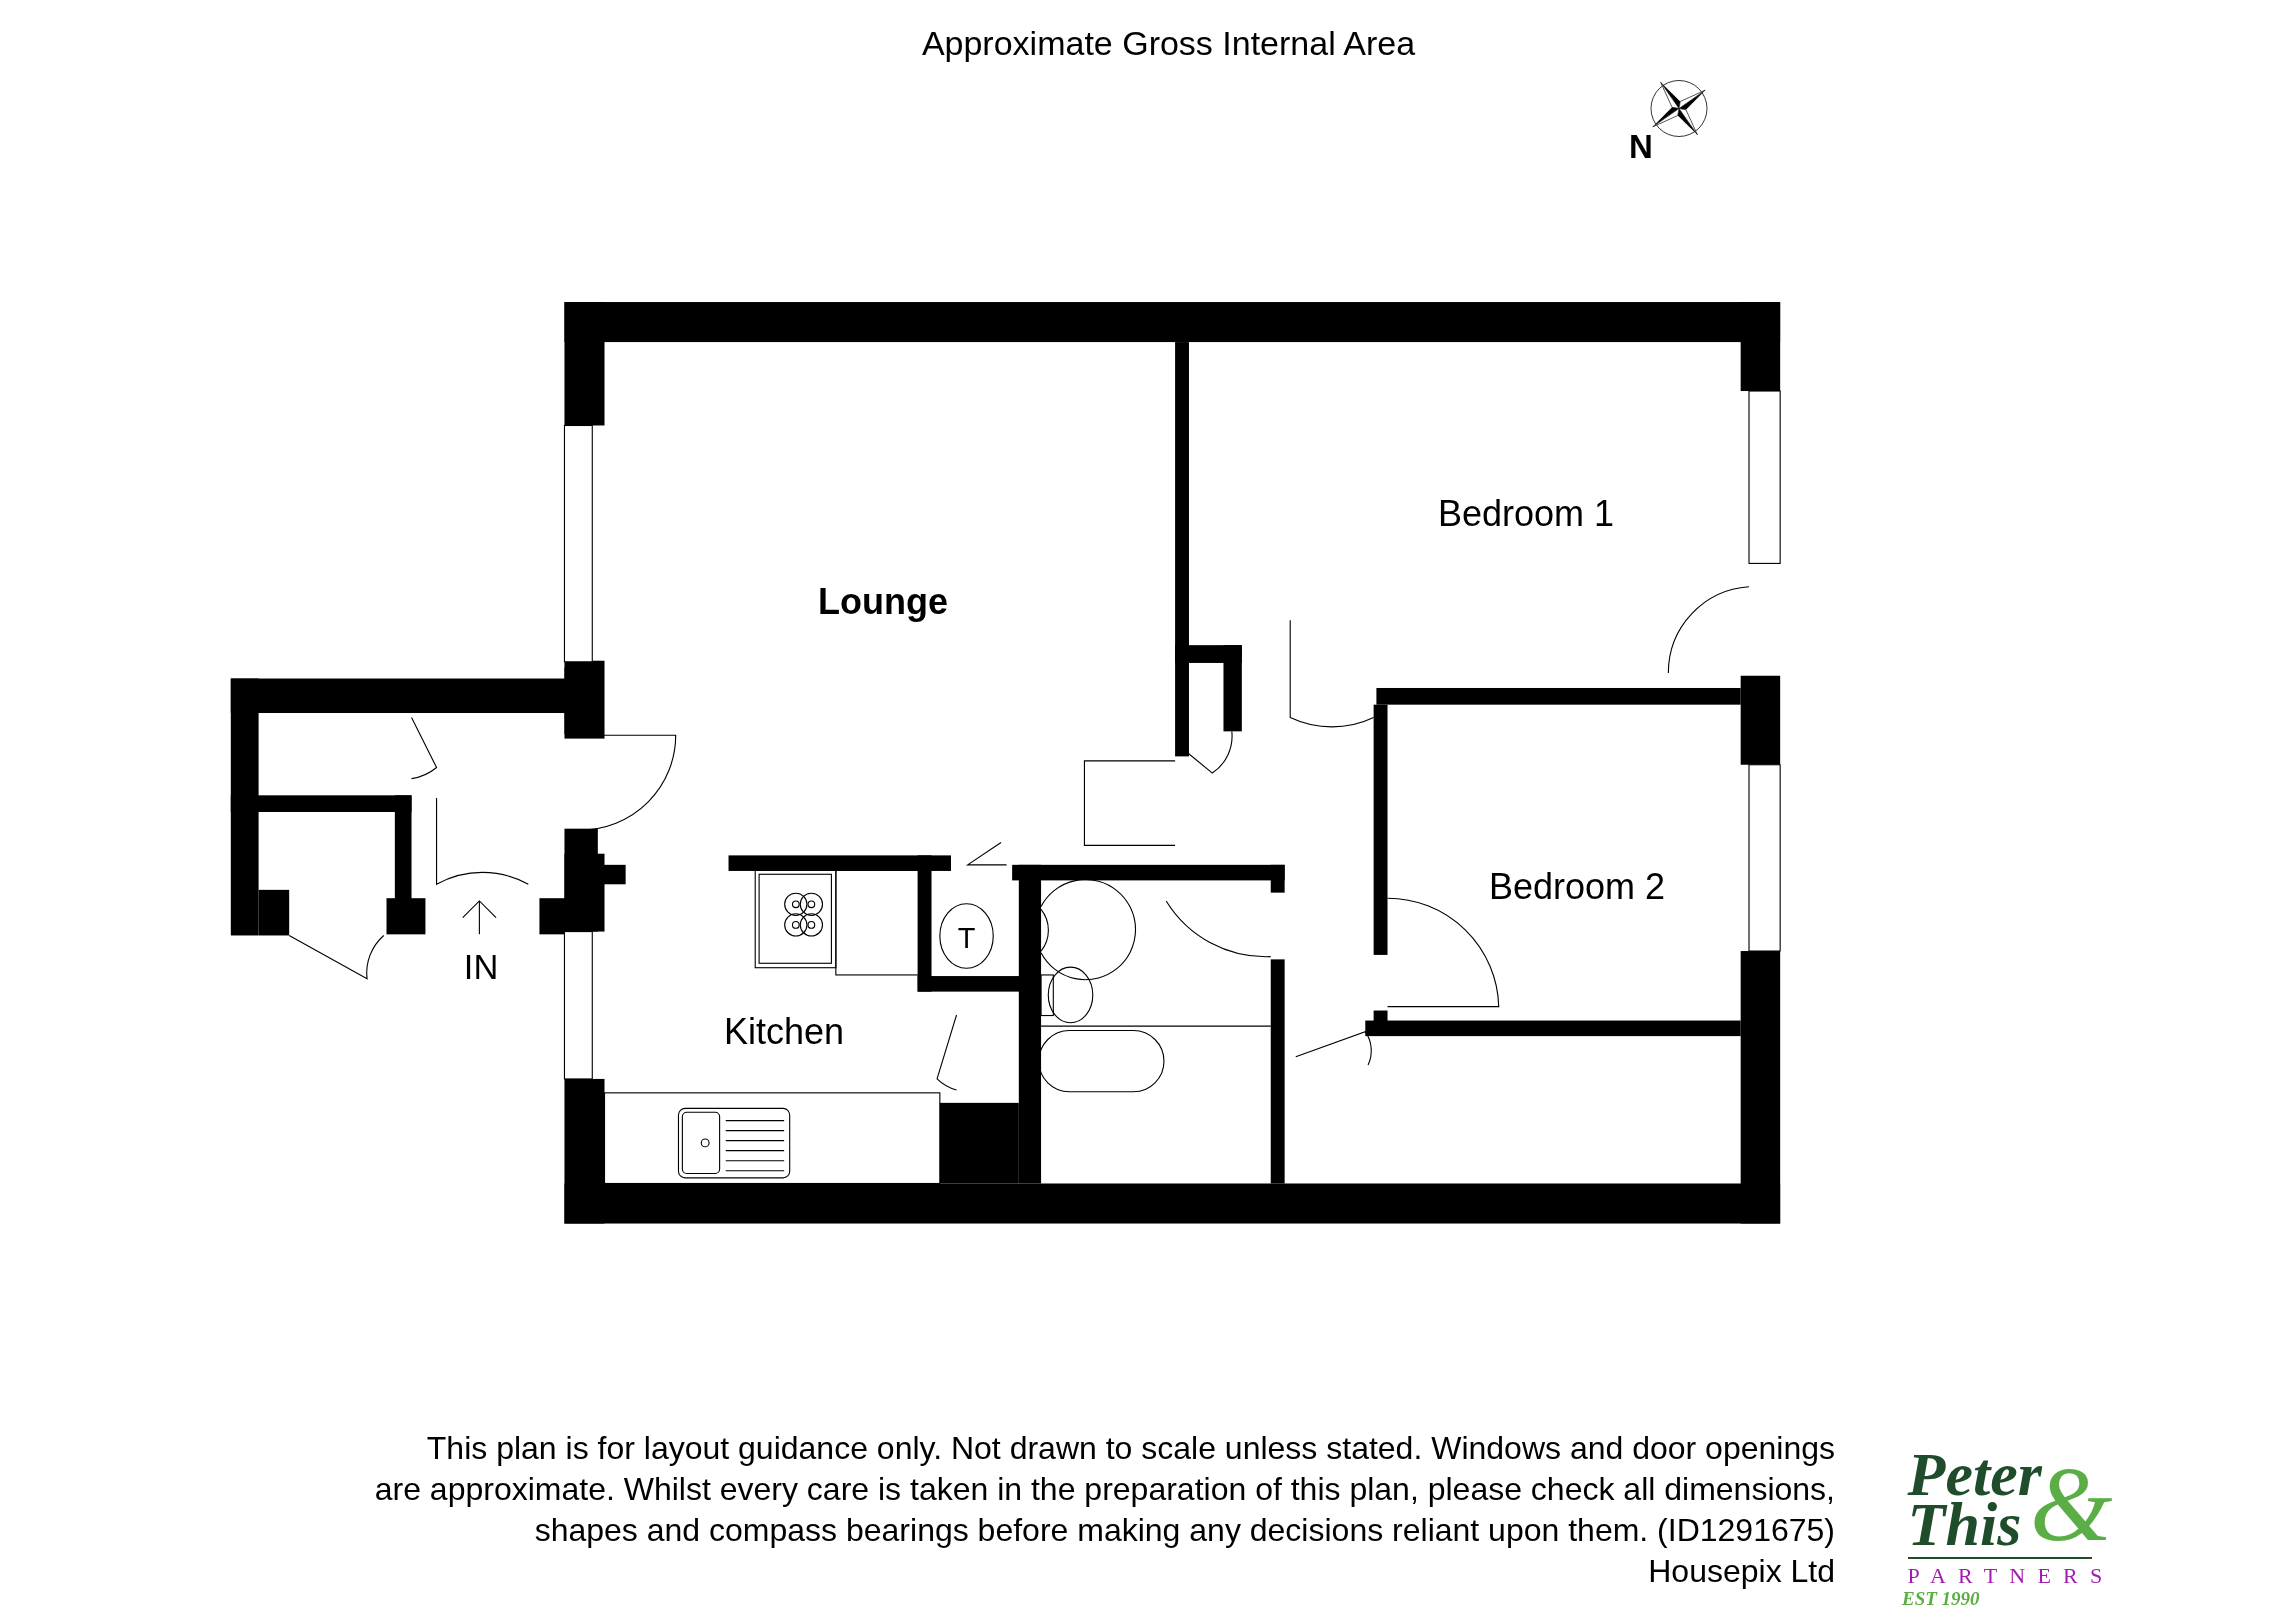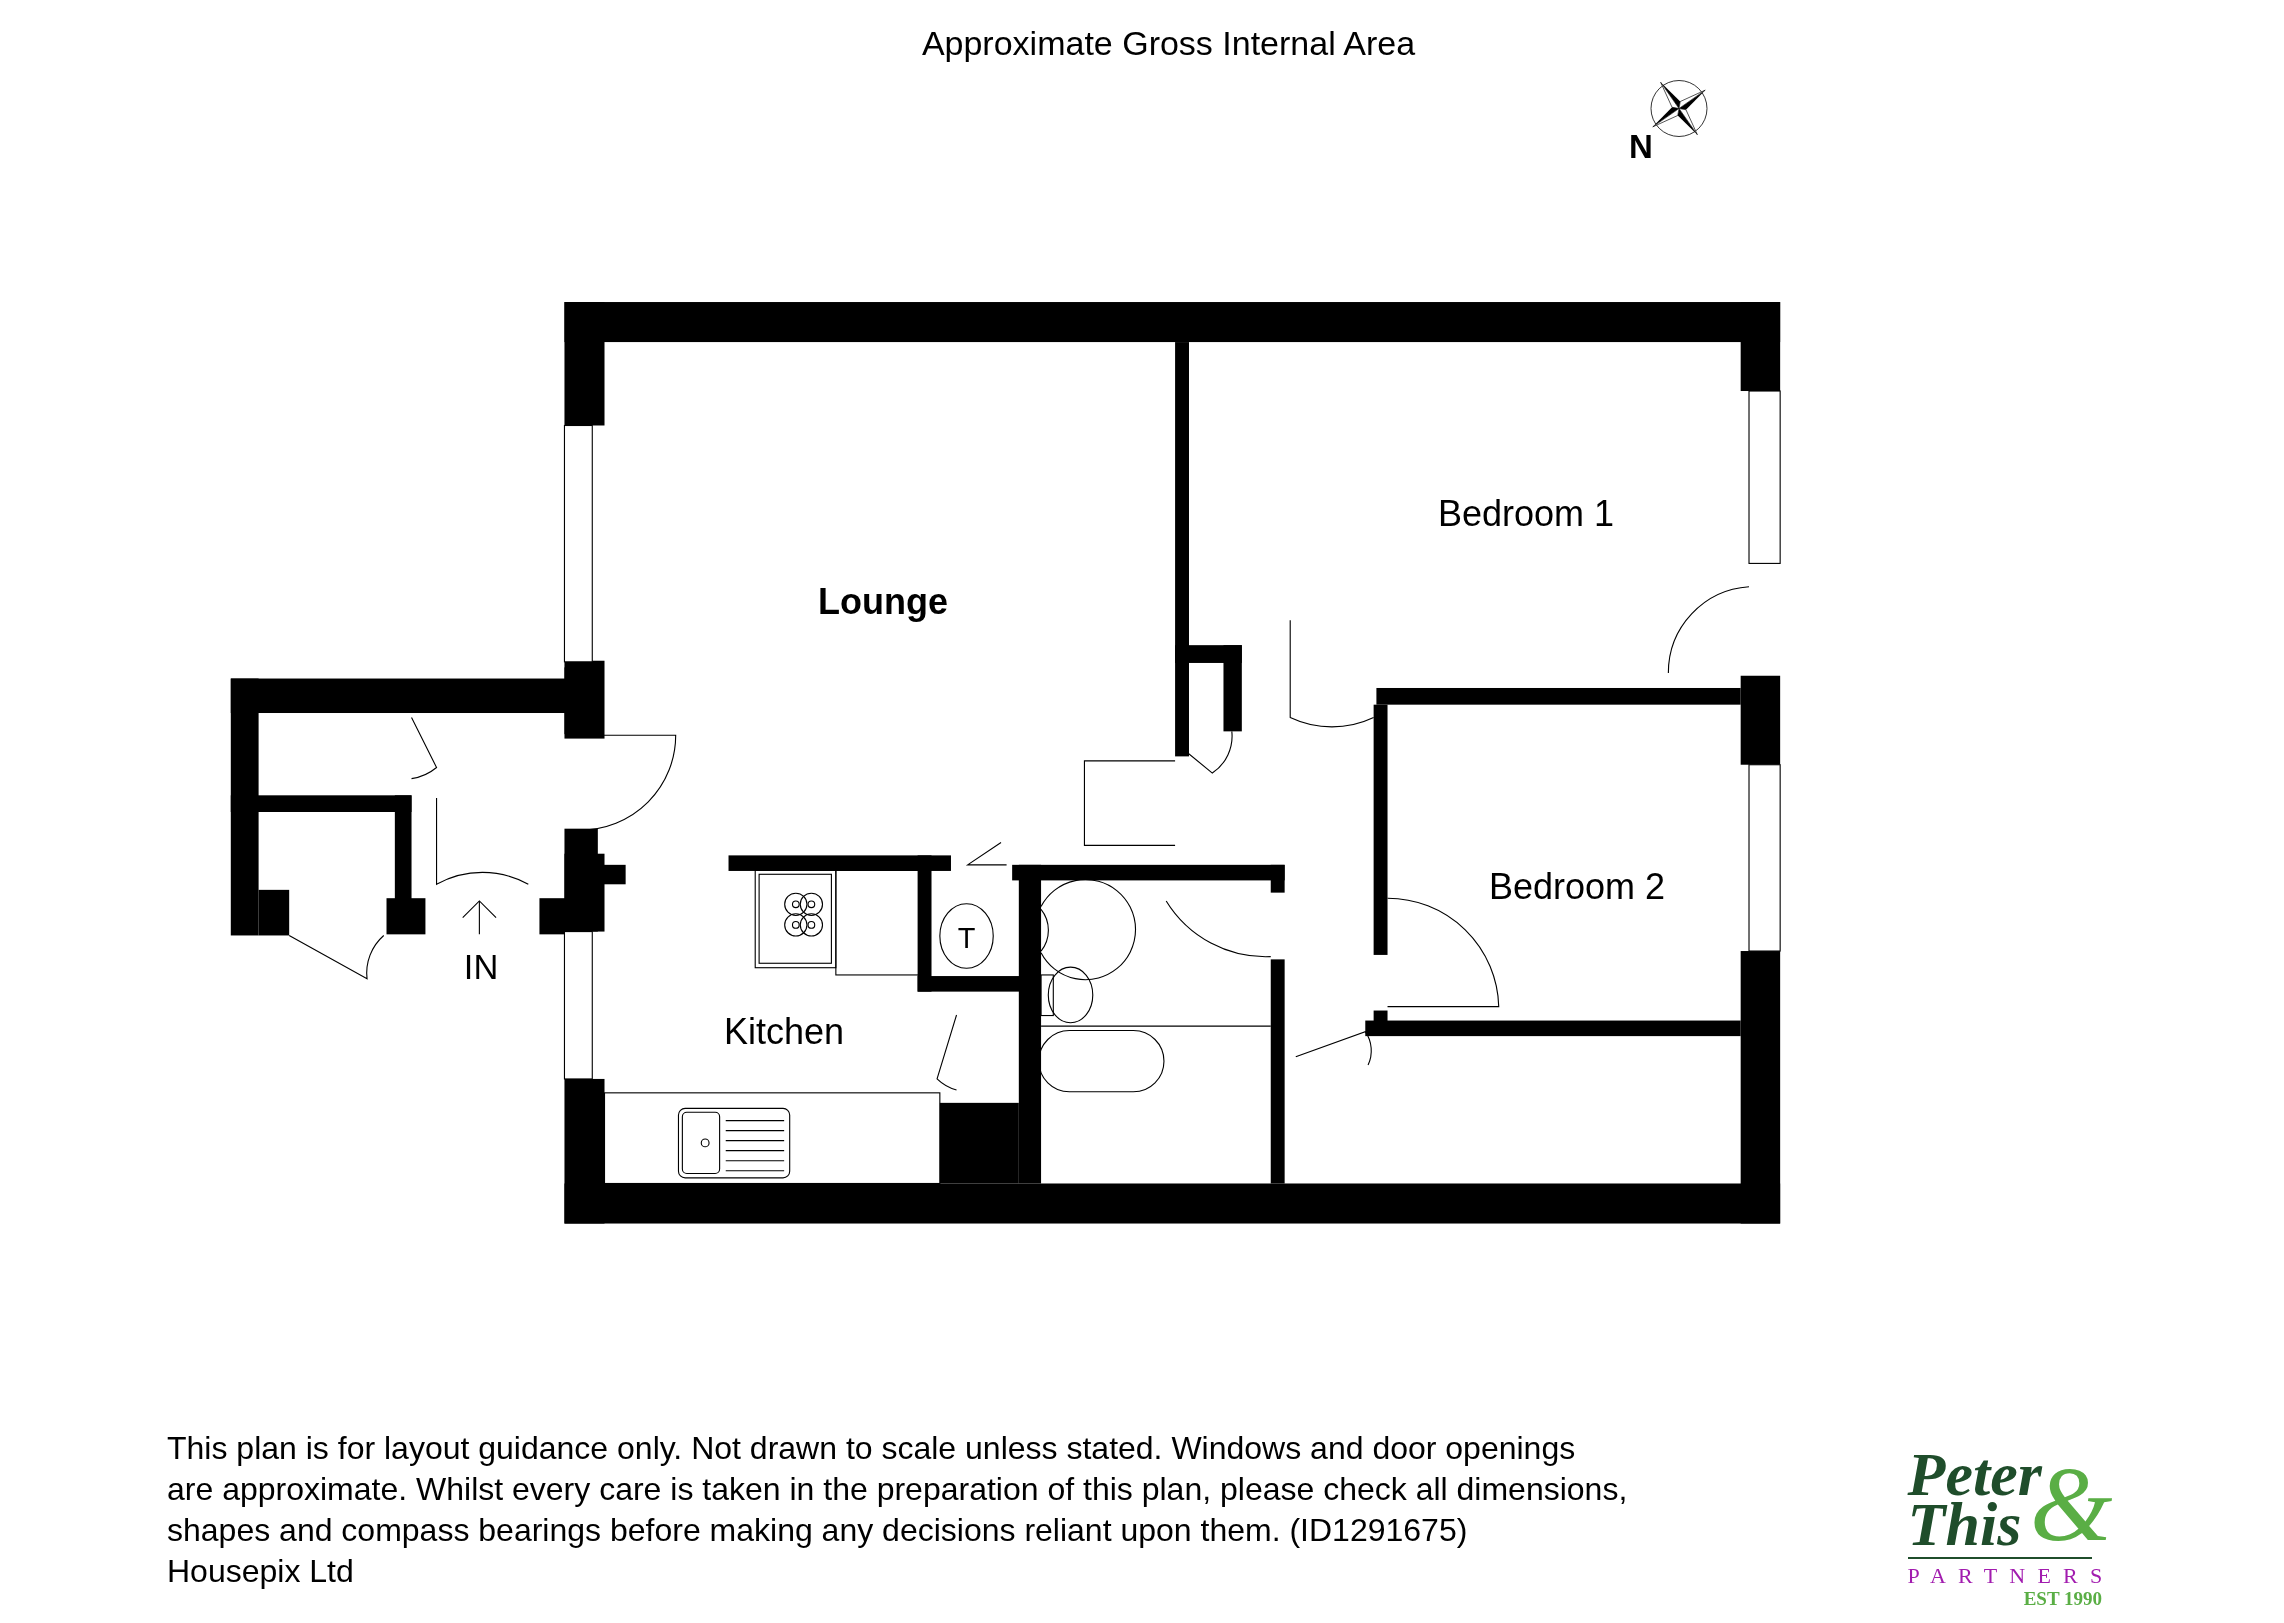--- a/index.html
+++ b/index.html
@@ -4,34 +4,34 @@
 <style>
   html, body { margin: 0; padding: 0; background: #ffffff; }
   body { width: 2284px; height: 1624px; position: relative; overflow: hidden;
          font-family: "Liberation Sans", sans-serif; color: #000; }
   .header { position: absolute; left: 779px; top: 21px; width: 779px; text-align: center;
             font-size: 34px; line-height: 44px; }
   .compass { position: absolute; left: 1629px; top: 42px; width: 100px; height: 133px; }
   .compass-n { position: absolute; left: 1629px; top: 128px; font-size: 33px; font-weight: bold; }
   .plan { position: absolute; left: 0; top: 0; width: 2284px; height: 1624px; }
   .room-label { position: absolute; font-size: 36px; white-space: nowrap; transform: translate(-50%, -50%); }
-  .disclaimer { position: absolute; left: 167px; top: 1428px; width: 1668px; text-align: left;
+  .disclaimer { position: absolute; left: 167px; top: 1428px; width: 1668px; text-align: right;
                 font-size: 32px; line-height: 41px; }
   .logo { position: absolute; left: 1902px; top: 1424px; width: 200px; height: 178px; }
   .logo-peter, .logo-lane { position: absolute; font-family: "Liberation Serif", serif; font-style: italic;
                 font-weight: bold; color: #1f4d2b; font-size: 62px; line-height: 56px; }
   .logo-peter { left: 5.6px; top: 22px; }
   .logo-lane { left: 5.6px; top: 72px; }
   .logo-amp { position: absolute; left: 128px; top: 28px; font-family: "Liberation Serif", serif;
               font-style: italic; color: #5aae45; font-size: 106px; line-height: 106px; }
   .logo-rule { position: absolute; left: 5.6px; width: 184px; height: 1.7px; background: #1f4d2b; }
   .logo-partners { position: absolute; left: 5.6px; top: 139px; width: 184px; text-align: center;
                    font-family: "Liberation Serif", serif; color: #a21caf; font-size: 22px; letter-spacing: 12.2px; }
-  .logo-est { position: absolute; left: 0; top: 164px; width: 200px; text-align: right;
-              font-family: "Liberation Serif", serif; font-weight: bold; color: #5aae45; font-size: 19px; }
+  .logo-est { position: absolute; left: 0; top: 164px; width: 200px; text-align: left;
+              font-family: "Liberation Serif", serif; font-weight: bold; color: #5aae45; font-size: 19px; font-style: italic; }
 </style>
 </head>
 <body>
 
 <div class="header">
   <div>Approximate Gross Internal Area</div>
 </div>
 
 <svg class="compass" viewBox="0 0 100 100">
   <circle cx="50" cy="50" r="28" fill="none" stroke="#000" stroke-width="0.8"></circle>

